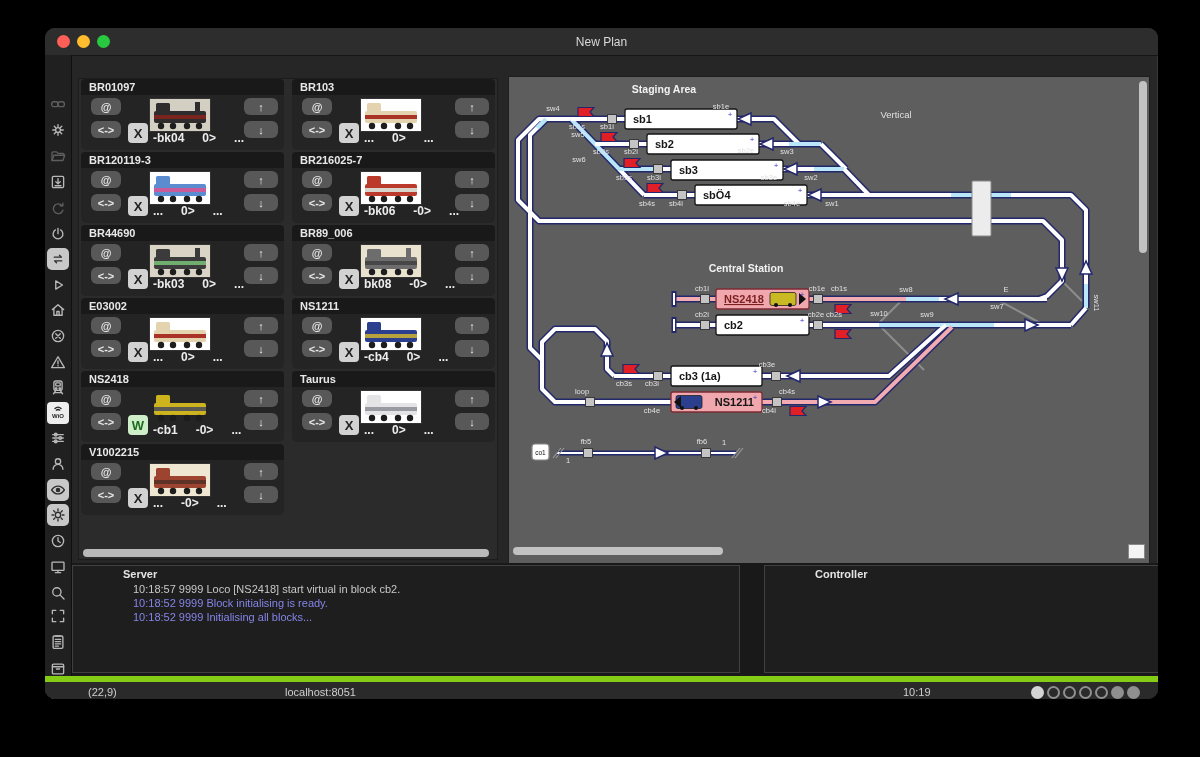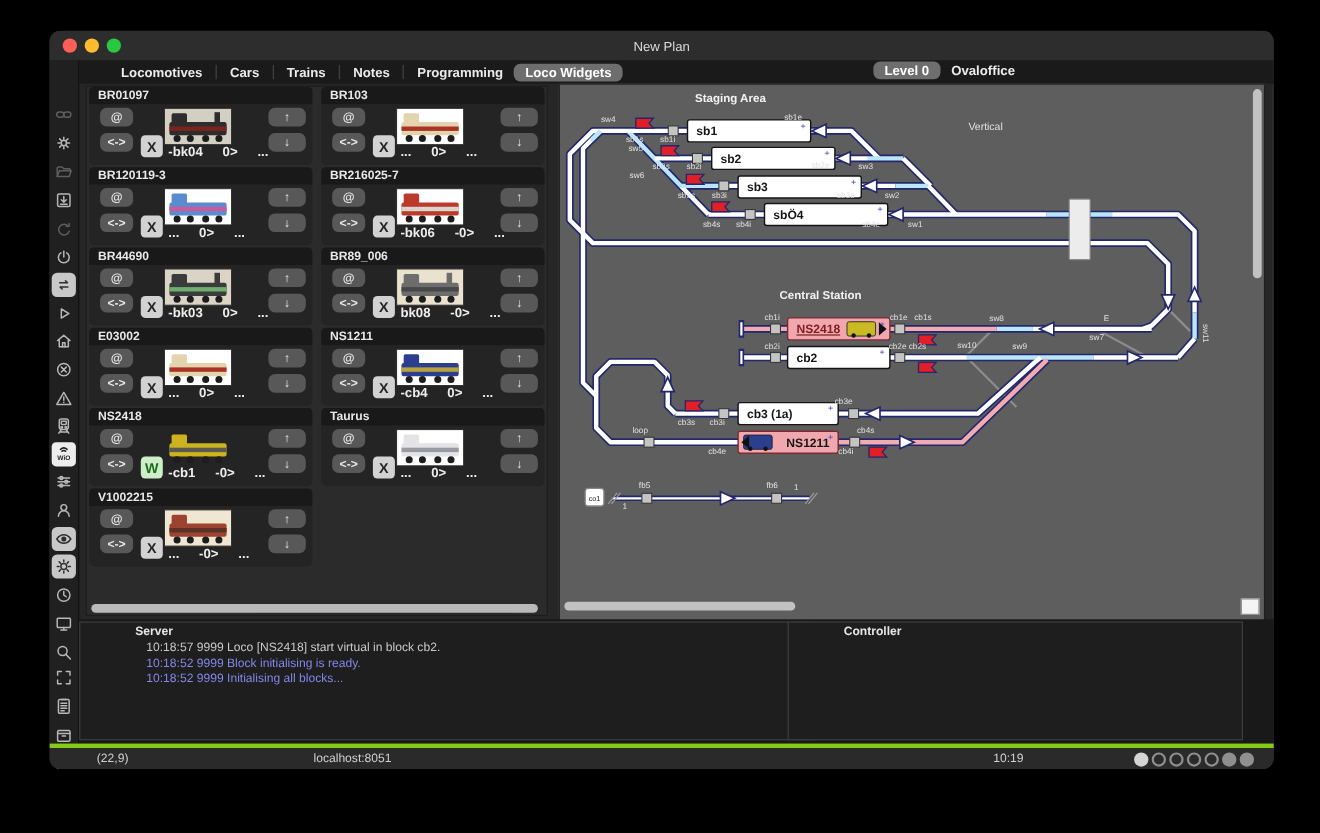--- a/index.html
+++ b/index.html
@@ -32,21 +32,21 @@
   .hscroll{position:absolute;left:4px;top:470px;width:406px;height:8px;background:#b9b9b9;border-radius:4px;}
   .planpanel{position:absolute;left:463px;top:48px;width:642px;height:490px;background:#5e5e5e;border:1px solid #1f1f1f;box-sizing:border-box;}
   #plan-svg{position:absolute;left:2px;top:2px;}
   .vscroll{position:absolute;right:2px;top:4px;width:8px;height:172px;background:#c2c2c2;border-radius:4px;}
   .hscroll2{position:absolute;left:4px;bottom:10px;width:210px;height:8px;background:#c2c2c2;border-radius:4px;}
   .resizer{position:absolute;right:4px;bottom:6px;width:15px;height:13px;background:#f4f4f4;border:1px solid #888;}
   .logarea{position:absolute;left:27px;top:535px;width:1086px;height:113px;background:#191919;}
   .logpanel{position:absolute;top:2px;height:108px;background:#1e1e1e;border:1px solid #404040;box-sizing:border-box;padding-left:44px;}
   .loghead{color:#e4e4e4;font-size:11px;font-weight:bold;padding:2px 6px;}
   .logline{font-size:11px;padding:1px 16px;}
-  .statusbar{position:absolute;left:0;top:648px;width:1113px;height:23px;background:#2a2a2a;border-top:4px solid #84cc16;color:#cfcfcf;font-size:11px;}
+  .statusbar{position:absolute;left:0;top:648px;width:1113px;height:23px;background:#2a2a2a;border-top:6px solid #84cc16;color:#cfcfcf;font-size:11px;}
   .stitem{position:absolute;top:4px;}
   .dots{position:absolute;right:18px;top:4px;display:flex;gap:3px;}
   .dot{width:13px;height:13px;border-radius:50%;box-sizing:border-box;}
   .dot.on{background:#d4d4d4;}
   .dot.ring{border:2px solid #8f8f8f;}
   .dot.mid{background:#8f8f8f;}
 </style>
 </head>
 <body>
 
@@ -201,38 +201,20 @@
         </svg>
       </div>
       <div class="si" style="top: 630px;">
         <svg viewBox="0 0 24 24" fill="none" stroke="currentColor" stroke-width="1.8" stroke-linecap="round" stroke-linejoin="round">
           <rect x="4.5" y="6" width="13.5" height="13.5" rx="1.5"></rect>
           <path d="M9.5 14.5L17 7l1.5 1.5L11 16l-2 .5z"></path>
         </svg>
       </div>
     </div>
 
-  <div class="tabstrip">
-    <div class="tabs" id="main-tabs">
-        <div class="tab">Locomotives</div>
-        <div class="tabsep"></div>
-        <div class="tab">Cars</div>
-        <div class="tabsep"></div>
-        <div class="tab">Trains</div>
-        <div class="tabsep"></div>
-        <div class="tab">Notes</div>
-        <div class="tabsep"></div>
-        <div class="tab">Programming</div>
-        <div class="tab sel">Loco Widgets</div>
-      </div>
-    <div class="plantabs" id="plan-tabs">
-        <div class="tab sel">Level 0</div>
-        <div class="tab">Ovaloffice</div>
-      </div>
-  </div>
 
   <div class="widgetpanel">
     <div class="wgrid" id="wgrid">
         <div class="widget" style="left: 0px; top: 0px;">
           <div class="whead">BR01097</div>
           <div class="wbody">
             <div class="btn" style="left:10px;top:3px;width:30px;height:17px;">@</div>
             <div class="btn" style="left:10px;top:26px;width:30px;height:17px;">&lt;-&gt;</div>
             <div class="tgl" style="left:47px;top:28px;width:20px;height:20px;">X</div>
             <div class="wimg">
@@ -759,21 +741,21 @@
 
   <div class="logarea">
     <div class="logpanel" style="left:0px;width:668px;">
       <div class="loghead">Server</div>
       <div id="server-lines">
           <div class="logline" style="color: rgb(200, 200, 200);">10:18:57 9999 Loco [NS2418] start virtual in block cb2.</div>
           <div class="logline" style="color: rgb(133, 133, 232);">10:18:52 9999 Block initialising is ready.</div>
           <div class="logline" style="color: rgb(133, 133, 232);">10:18:52 9999 Initialising all blocks...</div>
         </div>
     </div>
-    <div class="logpanel" style="left:644px;width:414px;">
+    <div class="logpanel" style="left:692px;width:414px;">
       <div class="loghead">Controller</div>
     </div>
   </div>
 
   <div class="statusbar">
     <span class="stitem" style="left:43px;">(22,9)</span>
     <span class="stitem" style="left:240px;">localhost:8051</span>
     <span class="stitem" style="left:652px;margin-top:20px;">0.0V 0.00A</span>
     <span class="stitem" style="left:858px;">10:19</span>
     <div class="dots" id="status-dots">

